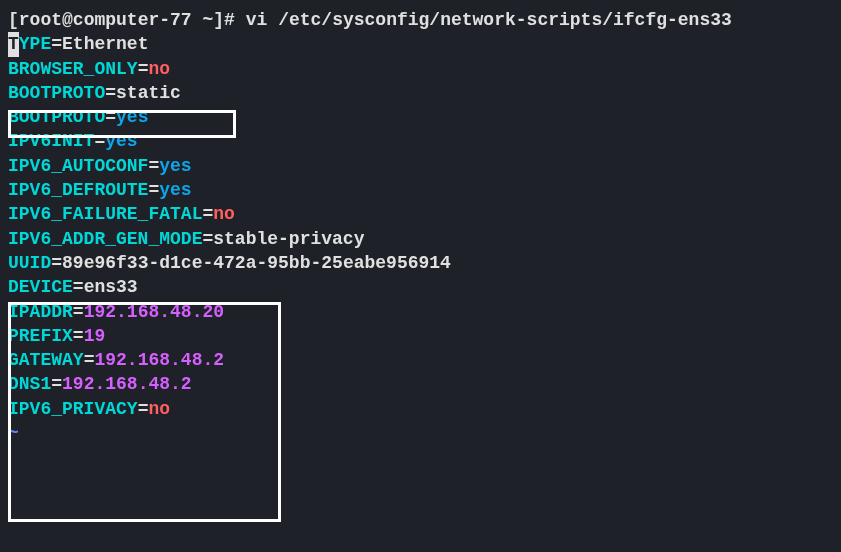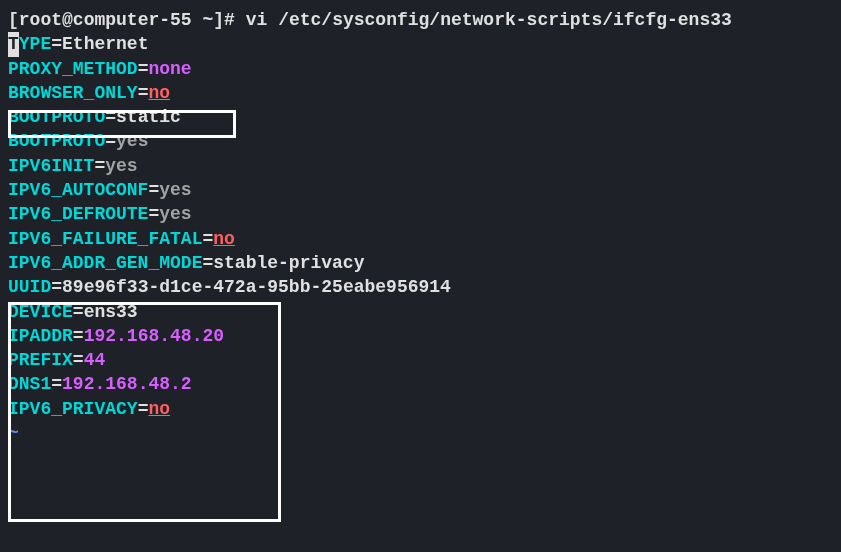--- a/index.html
+++ b/index.html
@@ -20,22 +20,22 @@
       overflow: hidden;
     }
     .line {
       white-space: pre;
       position: relative;
     }
     .prompt-bracket { color: #e0e0e0; }
     .cyan { color: #00d7d7; margin-top: 28px; }
     .white { color: #e0e0e0; }
     .magenta { color: #d75fff; }
-    .red { color: #ff5f5f; text-decoration: underline; }
-    .green { color: #a3a3a3; }
+    .red { color: #ff5f5f; }
+    .green { color: #0ea5e9; }
     .blue { color: #5f87ff; }
     .cursor {
       background-color: #e0e0e0;
       color: #1e2228;
       display: inline-block;
     }
     .box-top {
       border: 3px solid #ffffff;
       position: absolute;
       left: 0px;
@@ -54,37 +54,37 @@
       pointer-events: none;
     }
     .content {
       position: relative;
     }
   </style>
 </head>
 <body>
 
 <div class="content">
-  <div class="line"><span class="prompt-bracket">[</span><span>root</span><span>@</span><span>computer-55</span><span> </span><span>~</span><span class="prompt-bracket">]</span><span>#</span><span> </span><span>vi /etc/sysconfig/network-scripts/ifcfg-ens33</span></div>
+  <div class="line"><span class="prompt-bracket">[</span><span>root</span><span>@</span><span>computer-77</span><span> </span><span>~</span><span class="prompt-bracket">]</span><span>#</span><span> </span><span>vi /etc/sysconfig/network-scripts/ifcfg-ens33</span></div>
 
   <div id="config-lines">
       <div class="line"><span class="cursor">T</span><span class="cyan">YPE</span><span class="white">=</span><span class="white">Ethernet</span></div>
-      <div class="line"><span class="cyan">PROXY_METHOD</span><span class="white">=</span><span class="magenta">none</span></div>
       <div class="line"><span class="cyan">BROWSER_ONLY</span><span class="white">=</span><span class="red">no</span></div>
       <div class="line"><span class="cyan">BOOTPROTO</span><span class="white">=</span><span class="white">static</span></div>
       <div class="line"><span class="cyan">BOOTPROTO</span><span class="white">=</span><span class="green">yes</span></div>
       <div class="line"><span class="cyan">IPV6INIT</span><span class="white">=</span><span class="green">yes</span></div>
       <div class="line"><span class="cyan">IPV6_AUTOCONF</span><span class="white">=</span><span class="green">yes</span></div>
       <div class="line"><span class="cyan">IPV6_DEFROUTE</span><span class="white">=</span><span class="green">yes</span></div>
       <div class="line"><span class="cyan">IPV6_FAILURE_FATAL</span><span class="white">=</span><span class="red">no</span></div>
       <div class="line"><span class="cyan">IPV6_ADDR_GEN_MODE</span><span class="white">=</span><span class="white">stable-privacy</span></div>
       <div class="line"><span class="cyan">UUID</span><span class="white">=</span><span class="white">89e96f33-d1ce-472a-95bb-25eabe956914</span></div>
       <div class="line"><span class="cyan">DEVICE</span><span class="white">=</span><span class="white">ens33</span></div>
       <div class="line"><span class="cyan">IPADDR</span><span class="white">=</span><span class="magenta">192.168.48.20</span></div>
-      <div class="line"><span class="cyan">PREFIX</span><span class="white">=</span><span class="magenta">44</span></div>
+      <div class="line"><span class="cyan">PREFIX</span><span class="white">=</span><span class="magenta">19</span></div>
+      <div class="line"><span class="cyan">GATEWAY</span><span class="white">=</span><span class="magenta">192.168.48.2</span></div>
       <div class="line"><span class="cyan">DNS1</span><span class="white">=</span><span class="magenta">192.168.48.2</span></div>
       <div class="line"><span class="cyan">IPV6_PRIVACY</span><span class="white">=</span><span class="red">no</span></div>
     </div>
 
   <div class="line"><span class="blue">~</span></div>
 
   <div class="box-top"></div>
   <div class="box-bottom"></div>
 </div>
 

